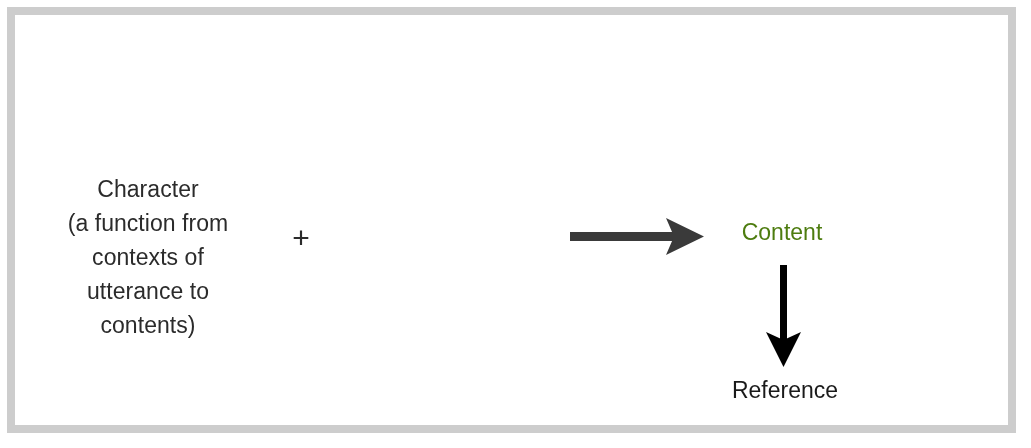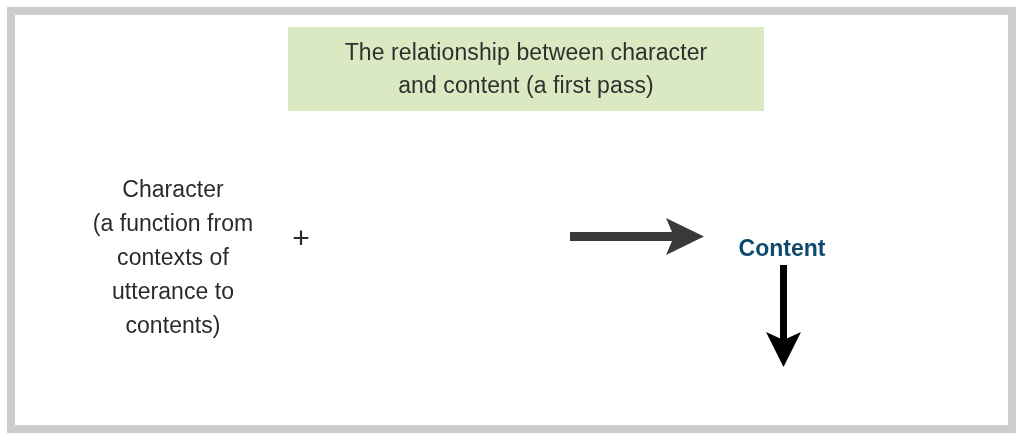--- a/index.html
+++ b/index.html
@@ -59,21 +59,21 @@
     position: absolute;
     font-size: 23px;
     line-height: 34px;
     color: #2b2b2b;
     text-align: center;
     white-space: pre-line;
     letter-spacing: 0.05px;
   }
 
   #character-block {
-    left: 53px;
+    left: 28px;
     top: 172px;
     width: 240px;
   }
 
   #context-block {
     left: 322px;
     top: 166px;
     width: 240px;
   }
 
@@ -85,27 +85,26 @@
     height: 46px;
     font-size: 30px;
     line-height: 46px;
     color: #2b2b2b;
     text-align: center;
   }
 
   #content-label {
     position: absolute;
     left: 707px;
-    top: 231px;
+    top: 215px;
     width: 150px;
     font-size: 23px;
     line-height: 34px;
-    color: #0c4a6e;
+    color: #4d7c0f;
     text-align: center;
-    font-weight: bold;
   }
 
   #reference-label {
     position: absolute;
     left: 705px;
     top: 373px;
     width: 160px;
     font-size: 23px;
     line-height: 34px;
     color: #1a1a1a;
@@ -129,24 +128,20 @@
   }
   svg { display: block; overflow: visible; }
 </style>
 </head>
 <body>
 
 <div id="figure-root">
 
   <div id="figure-frame"></div>
 
-  <div id="title-banner">
-    <div class="title-text">The relationship between character
-and content (a first pass)</div>
-  </div>
 
   <div id="character-block" class="text-block">Character
 (a function from
 contexts of
 utterance to
 contents)</div>
 
   <div id="plus-sign">+</div>
 
 
@@ -159,14 +154,15 @@
 
   <div id="content-label">Content</div>
 
   <div id="arrow-down">
     <svg width="56" height="108" viewBox="0 0 56 108">
       <rect x="24" y="3" width="7" height="78" fill="#000000"></rect>
       <path d="M 10 70 L 27.5 105 L 45 70 L 27.5 78 Z" fill="#000000"></path>
     </svg>
   </div>
 
+  <div id="reference-label">Reference</div>
 
 </div>
 
 </body></html>

